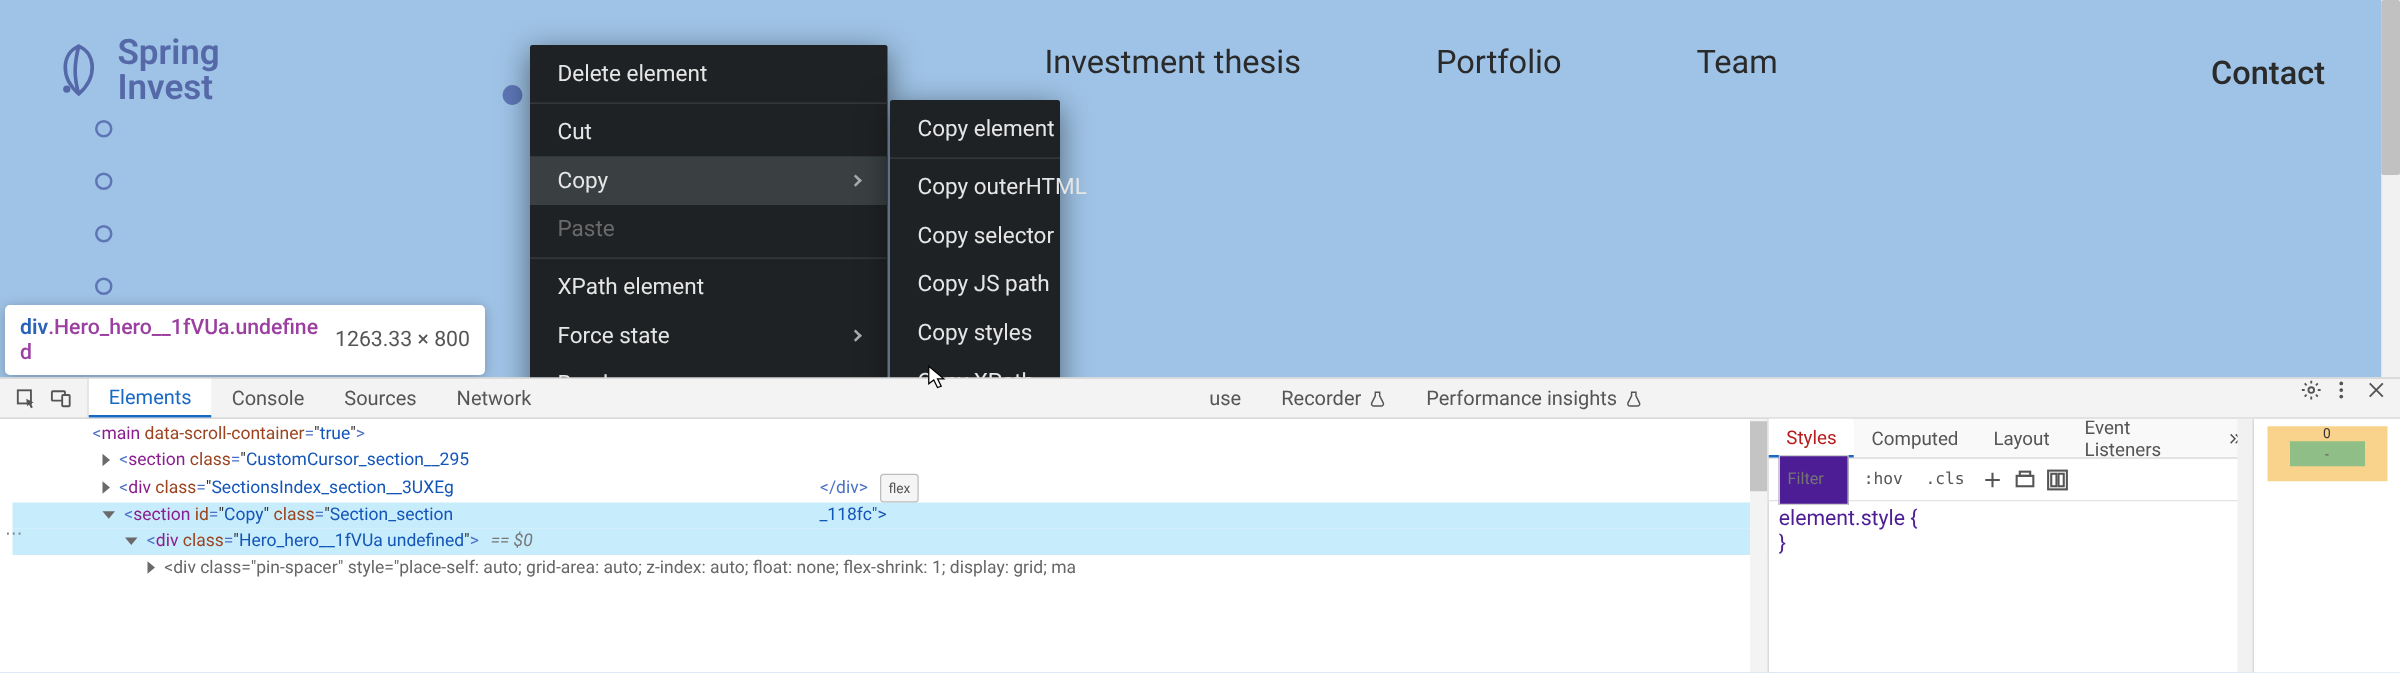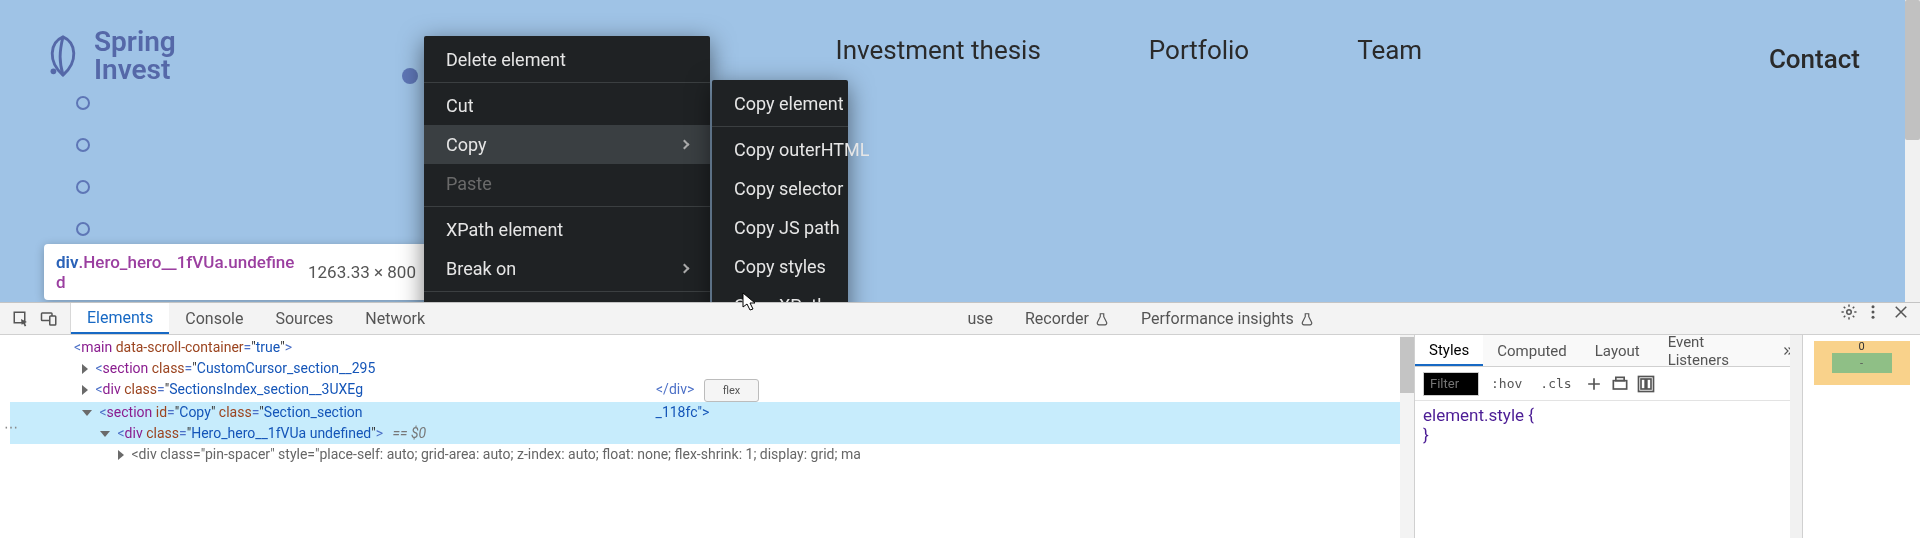--- a/index.html
+++ b/index.html
@@ -31,21 +31,21 @@
   .contact { position: absolute; right: 60px; top: 44px; font-size: 26px; color: #2a2a2a; font-weight: 500; cursor: pointer; }
 
   .dots { position: absolute; left: 76px; top: 96px; display: flex; flex-direction: column; gap: 28px; }
   .dot { width: 14px; height: 14px; border: 2px solid #5e76b6; border-radius: 50%; }
   .dot-top { position: absolute; left: 402px; top: 68px; width: 16px; height: 16px; background: #5e76b6; border-radius: 50%; }
 
   
   .inspect-tooltip {
     position: absolute; left: 4px; top: 244px;
     background: #fff; border-radius: 4px; box-shadow: 0 2px 10px rgba(0,0,0,.25);
-    padding: 8px 12px; font-size: 17px; color: #333; display: flex; align-items: center; gap: 12px; margin-left: 40px;
+    padding: 8px 12px; font-size: 17px; color: #333; display: flex; align-items: center; gap: 12px;
   }
   .inspect-tooltip .cls { color: #9b3fa0; font-weight: 500; }
   .inspect-tooltip .tag { color: #2a62b8; font-weight: 600; }
   .inspect-tooltip .dim { color: #555; white-space: nowrap; }
 
   
   .menu {
     position: absolute; background: #1f2224; color: #e6e6e6;
     box-shadow: 0 6px 24px rgba(0,0,0,.5);
     font-size: 18px; border-radius: 2px; padding: 4px 0;
@@ -94,39 +94,39 @@
     color: #303030;
   }
   .dom .line { white-space: nowrap; }
   .dom-scroll { position: absolute; right: 0; top: 0; width: 14px; bottom: 0; background: #f3f3f3; }
   .dom-scroll-thumb { position: absolute; right: 0; top: 2px; width: 14px; height: 56px; background: #c4c4c4; }
 
   .t-tag { color: #8a1d8f; }
   .t-attr { color: #9b441f; }
   .t-val { color: #1455b8; }
   .t-punct { color: #4c70c7; }
-  .pill { display:inline-block; border:1px solid #bcbcbc; color:#555; font-size:11px; padding:0 18px; border-radius:3px; margin-left:6px; background:#f5f5f5;}
+  .pill { display:inline-block; border:1px solid #bcbcbc; color:#555; font-size:11px; padding:0 6px; border-radius:3px; margin-left:6px; background:#f5f5f5;}
   .hl { background: #c7ecfc; }
   .sel-eq { color:#777; font-style: italic; margin-left:6px;}
   .arrow { display:inline-block; width:0; height:0; margin-right:4px; vertical-align:middle;}
   .arrow.right { border-top:5px solid transparent; border-bottom:5px solid transparent; border-left:6px solid #6a6a6a;}
   .arrow.down { border-left:5px solid transparent; border-right:5px solid transparent; border-top:6px solid #6a6a6a;}
   .dom-three-dots{ position:absolute; left:0; top: 82px; color:#888; padding-left:4px;}
 
   
   .styles {
     width: 388px; border-left: 1px solid #d0d0d0; display:flex; flex-direction:column; min-width:0;
     position: relative;
   }
   .styles-tabs { height: 32px; display:flex; align-items:stretch; border-bottom:1px solid #d0d0d0; background:#f9f9f9;}
   .styles-tab { padding: 0 14px; display:flex; align-items:center; font-size:15px; color:#555; cursor:pointer;}
-  .styles-tab.active { color:#000000; border-bottom:2px solid #1769c4; background:#fff;}
+  .styles-tab.active { color:#b91c1c; border-bottom:2px solid #1769c4; background:#fff;}
   .styles-more { width:30px; display:flex; align-items:center; justify-content:center;}
   .styles-toolbar { height: 34px; display:flex; align-items:center; gap:6px; padding:0 8px; border-bottom:1px solid #e3e3e3; background:#fff;}
-  .filter { width: 56px; height:24px; border:1px solid #ccc; font-size:13px; padding:2px 6px; color:#888; background:#000000;}
+  .filter { width: 56px; height:40px; border:1px solid #ccc; font-size:13px; padding:2px 6px; color:#888; background:#4c1d95;}
   .tb-btn { font-size:13px; color:#555; padding:2px 6px; font-family: Menlo, Consolas, monospace; }
   .tb-icon { width:20px; height:20px; color:#555; }
   .styles-body { padding: 4px 8px; font-family: Menlo, Consolas, monospace; font-size: 17px; color:#4c1d95; position:relative;}
   .styles-scroll { position:absolute; right:0; top:0; width:12px; bottom:0; background:#f1f1f1;}
 
   
   .boxmodel {
     width: 118px; border-left:1px solid #d0d0d0; background:#fff; display:flex; align-items:flex-start; justify-content:center; padding-top:6px; position:relative;
   }
   .bm-outer { width: 96px; height: 44px; background:#f9d28b; display:flex; align-items:center; justify-content:center; font-size:11px; color:#333; position:relative;}
@@ -191,20 +191,24 @@
   <div class="menu-item hover">
       <span>Copy</span>
       <span class="menu-arrow"></span>
     </div>
   <div class="menu-item disabled">
       <span>Paste</span>
     </div>
   <div class="menu-sep"></div>
   <div class="menu-item">
       <span>XPath element</span>
+    </div>
+  <div class="menu-item">
+      <span>Force state</span>
+      <span class="menu-arrow"></span>
     </div>
   <div class="menu-item">
       <span>Break on</span>
       <span class="menu-arrow"></span>
     </div>
   <div class="menu-sep"></div>
   <div class="menu-item">
       <span>Expand recursively</span>
     </div>
   <div class="menu-item">

